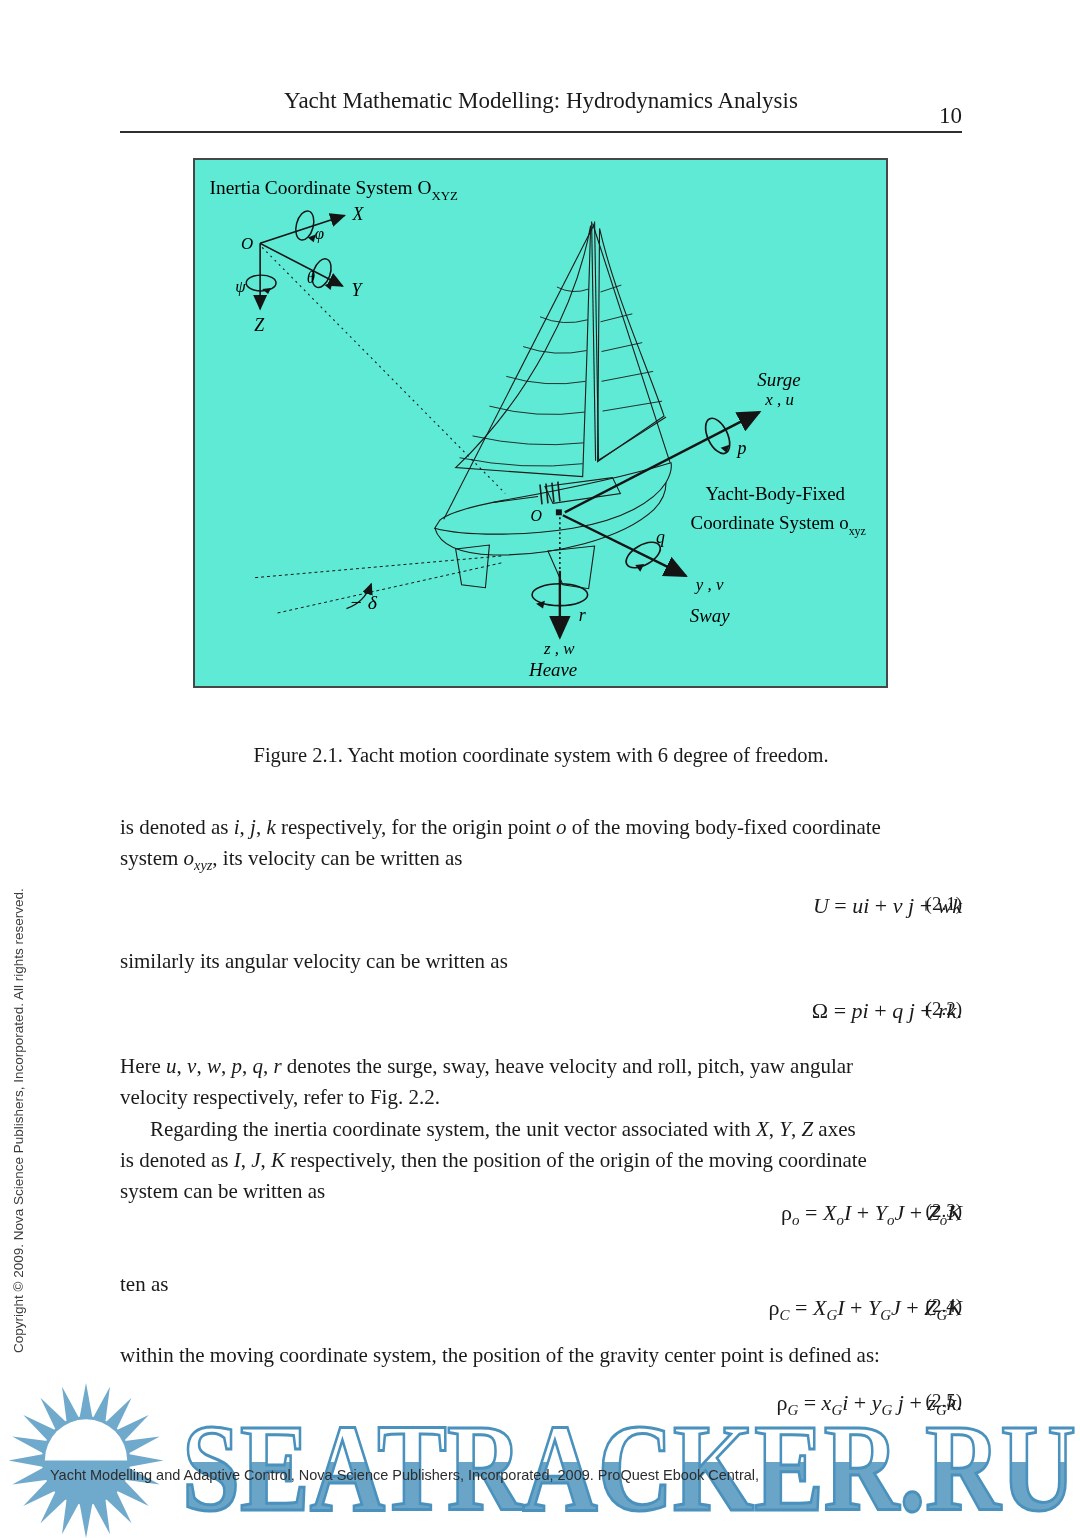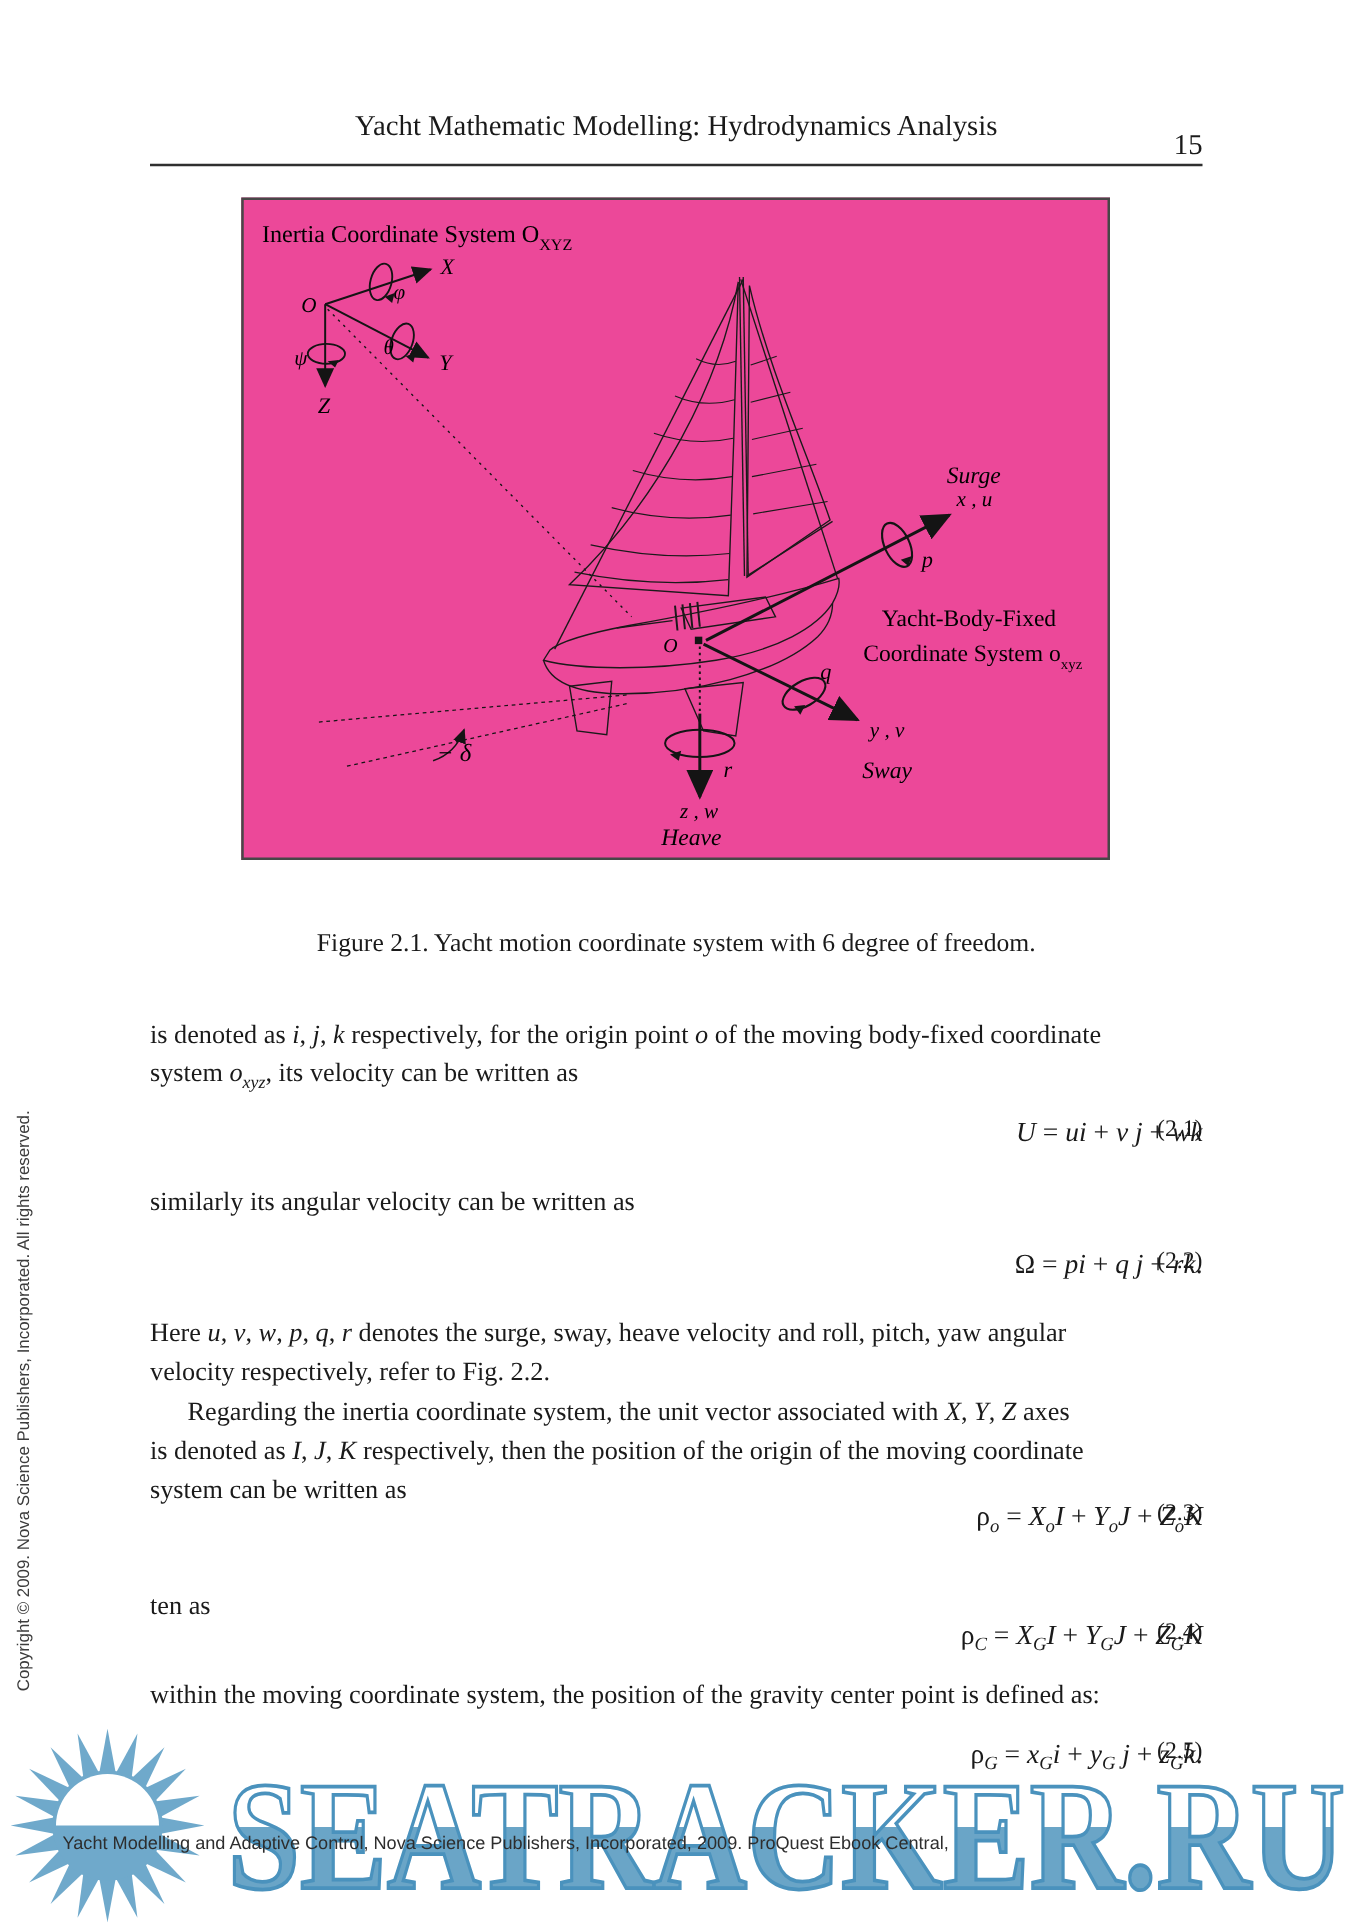--- a/index.html
+++ b/index.html
@@ -4,21 +4,21 @@
 <style>
   html,body{margin:0;padding:0;}
   body{width:1080px;height:1538px;position:relative;background:#ffffff;
        font-family:"Liberation Serif",serif;color:#1a1a1a;overflow:hidden;}
   .abs{position:absolute;}
   
   .hdr-title{top:88px;left:120px;width:842px;text-align:center;font-size:23px;}
   .hdr-page{top:103px;left:120px;width:842px;text-align:right;font-size:23px;}
   .hdr-rule{top:131px;left:120px;width:842px;border-top:2px solid #2f2f2f;height:0;}
   
-  .figurebox{left:193px;top:158px;width:695px;height:530px;border:2px solid #474747;box-sizing:border-box;background:#ec4899;}
+  .figurebox{left:193px;top:158px;width:695px;height:530px;border:2px solid #474747;box-sizing:border-box;background:#5eead4;}
   .figurebox svg{display:block;width:100%;height:100%;}
   .caption{top:744px;left:120px;width:842px;text-align:center;font-size:20.5px;}
   
   .para{left:120px;width:842px;font-size:21px;line-height:31px;text-align:left;}
   .para.indent{text-indent:30px;}
   .eq{left:120px;width:842px;font-size:22px;}
   .eq .eq-body{display:block;text-align:right;}
   .eq .eq-no{position:absolute;right:0;top:0;font-size:19px;}
   .tk-v{font-style:italic;}
   .tk-g{font-style:normal;}
@@ -35,21 +35,21 @@
   .footer{left:50px;top:1467px;font-family:"Liberation Sans",sans-serif;
           font-size:14.5px;color:#2d2d2d;z-index:6;}
   
   .fg-serif{font-family:"Liberation Serif",serif;}
   .fg-it{font-family:"Liberation Serif",serif;font-style:italic;}
 </style>
 </head>
 <body>
 
 <div class="abs hdr-title">Yacht Mathematic Modelling: Hydrodynamics Analysis</div>
-<div class="abs hdr-page">15</div>
+<div class="abs hdr-page">10</div>
 <div class="abs hdr-rule"></div>
 
 <div class="abs figurebox">
 <svg viewBox="0 0 695 530">
   <defs>
     <marker id="ah" markerWidth="11" markerHeight="9" refX="9" refY="4.5" orient="auto">
       <path d="M0,0 L10,4.5 L0,9 Z" fill="#141414"></path>
     </marker>
   </defs>
 

